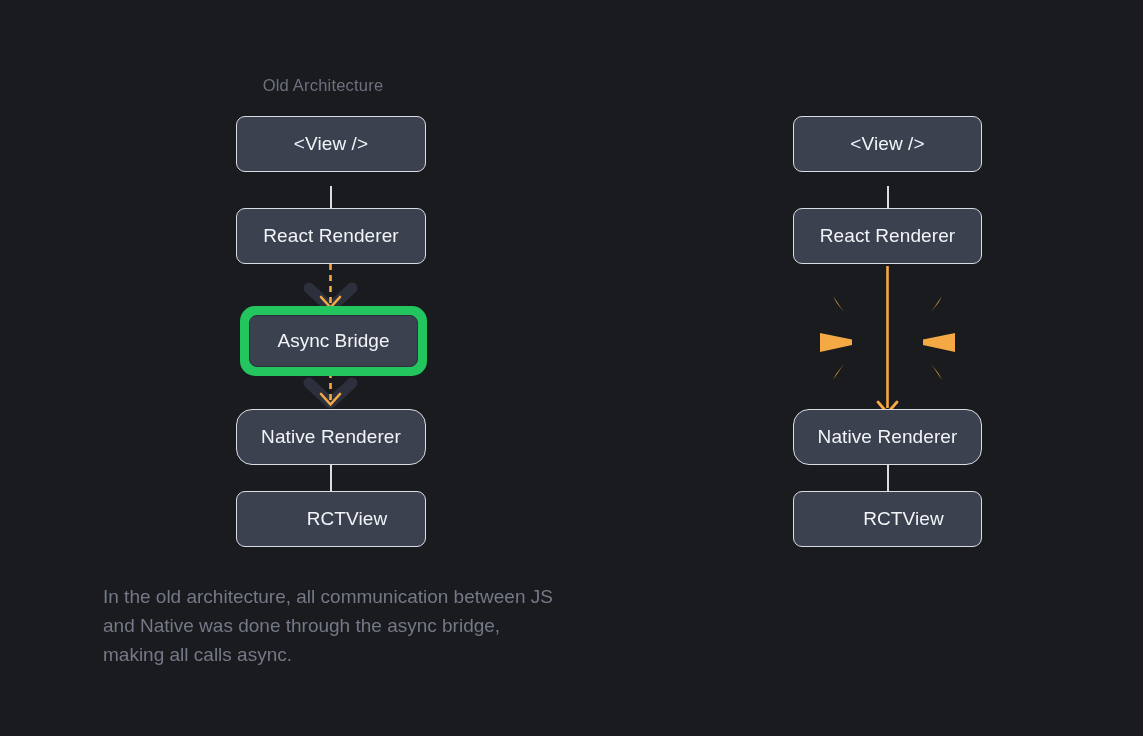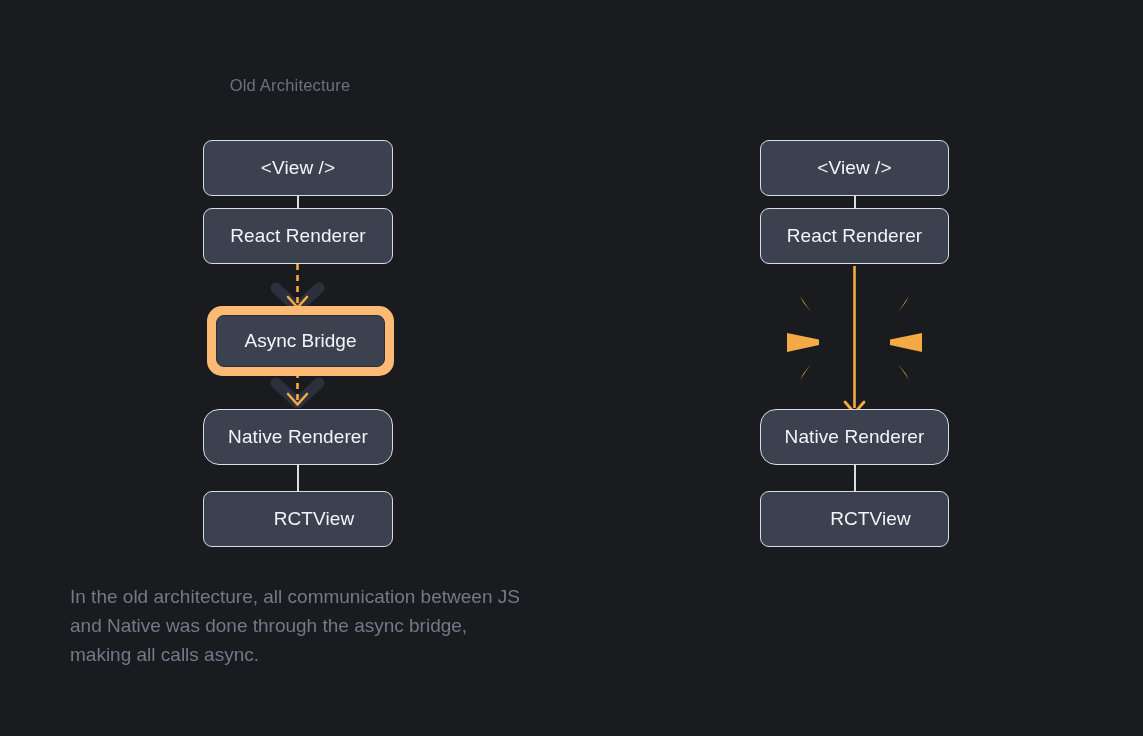--- a/index.html
+++ b/index.html
@@ -18,20 +18,21 @@
     position: relative;
     width: 1143px;
     height: 736px;
     background: #1a1b1e;
   }
 
   .col {
     position: absolute;
     top: 0;
     height: 736px;
+    margin-left: 33px;
   }
   .col-old { left: 0px;  width: 580px; }
   .col-new { left: 563px; width: 580px; }
 
   .col-title {
     position: absolute;
     width: 100%;
     text-align: center;
     color: #6c7180;
     font-size: 16.5px;
@@ -54,34 +55,34 @@
     letter-spacing: 0.1px;
     display: flex;
     align-items: center;
     justify-content: center;
     white-space: nowrap;
     z-index: 4;
   }
   .col-old .node { left: 203px; width: 190px; }
   .col-new .node { left: 197px; width: 189px; }
 
-  .n-view     { top: 140px; border-radius: 9px; }
+  .n-view     { top: 116px; border-radius: 9px; }
   .n-react    { top: 208px; }
   .n-native   { top: 409px; border-radius: 16px; }
   .n-rct      { top: 491px; padding-left: 32px; }
 
   
   .bridge-wrap {
     position: absolute;
     left: 207px;
     top: 306px;
     width: 187px;
     height: 70px;
     border-radius: 15px;
-    background: #fdba74;
+    background: #22c55e;
     padding: 9px;
     box-sizing: border-box;
     z-index: 5;
   }
   .bridge-inner {
     width: 100%;
     height: 100%;
     box-sizing: border-box;
     border-radius: 8px;
     background: #3b414f;

